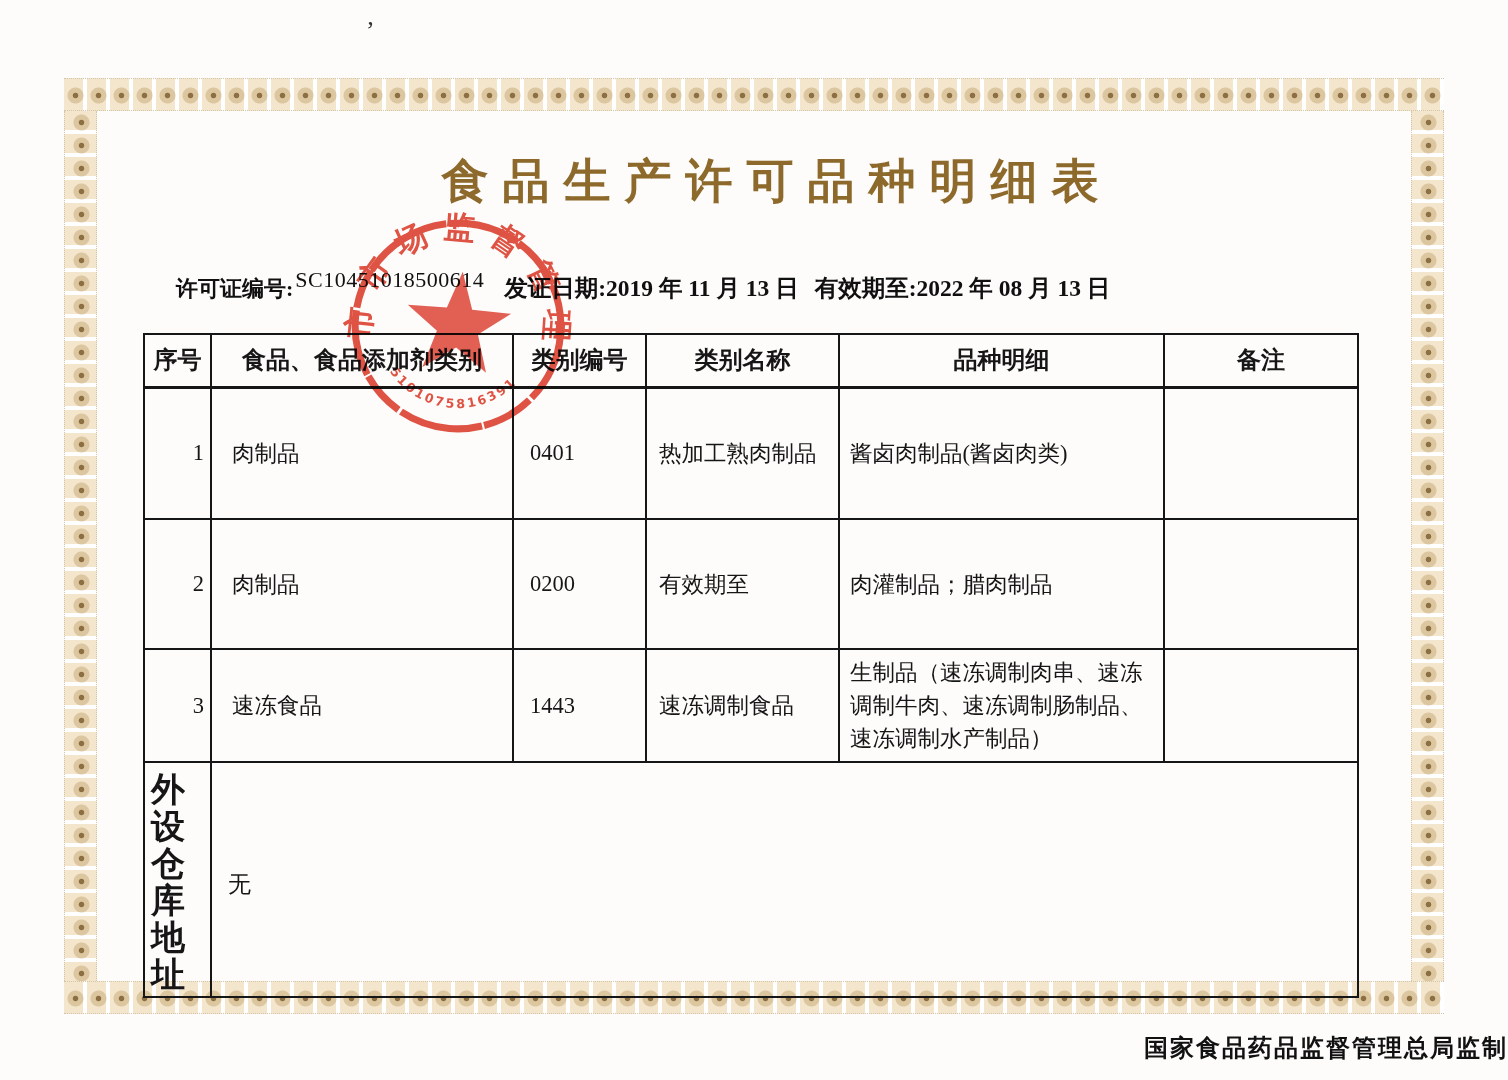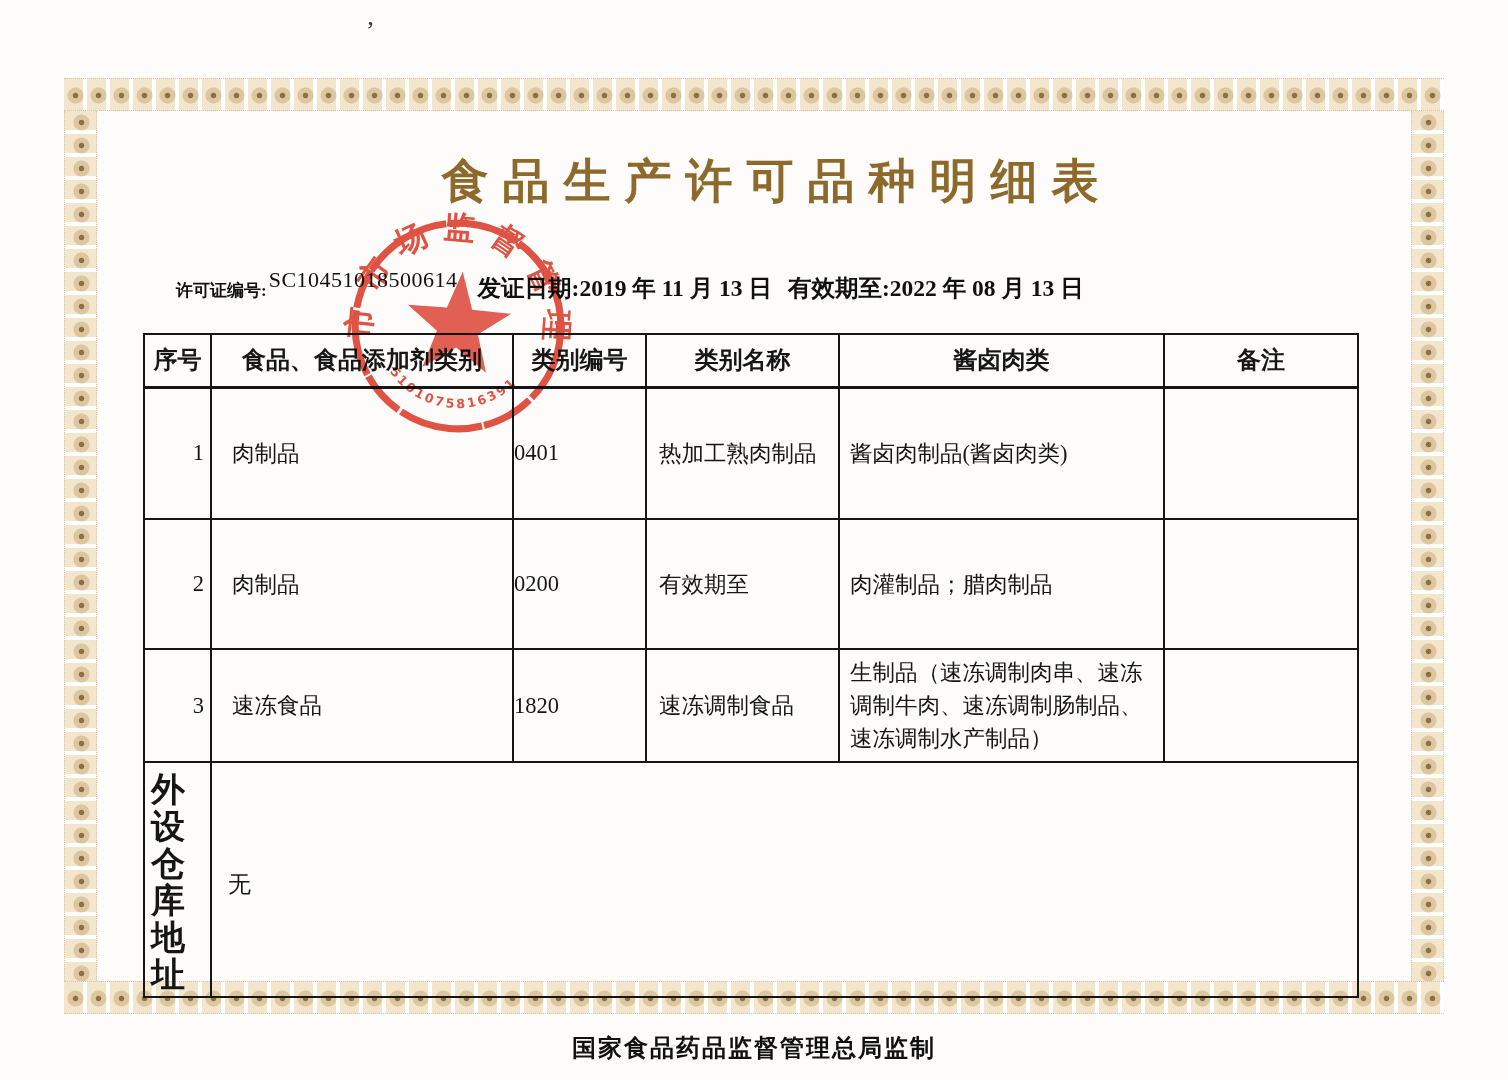--- a/index.html
+++ b/index.html
@@ -32,57 +32,57 @@
 
   .stray { position:absolute; left:366px; top:16px; font-size:26px; color:#333; }
 
   .doc-title {
     position:absolute; left:96px; right:64px; top:150px;
     text-align:center; font-size:47px; font-weight:bold;
     letter-spacing:14px; text-indent:14px; color:#8d6a2c;
   }
 
   .license-row { position:absolute; left:176px; top:272px; white-space:nowrap; color:#101010; }
-  .lic-label  { font-weight:bold; font-size:17px; }
+  .lic-label  { font-weight:bold; font-size:22px; }
   .lic-number { display:inline-block; transform:translateY(-9px); font-size:22px; letter-spacing:.5px; margin-left:2px; }
   .lic-issue  { margin-left:20px; font-weight:bold; font-size:23.5px; }
   .lic-valid  { margin-left:16px; font-weight:bold; font-size:23.5px; }
 
   .doc-table {
     position:absolute; left:143px; top:333px; width:1214px;
     border-collapse:collapse; table-layout:fixed;
     font-size:22.5px; color:#161616; background:transparent;
   }
   .doc-table th, .doc-table td { border:2px solid #161616; vertical-align:middle; }
   .doc-table th { font-size:24px; font-weight:bold; height:53px; text-align:center; border-bottom-width:3px; }
   .row-1 td { height:132px; }
   .row-2 td { height:130px; }
   .row-3 td { height:98px; }
   .row-wh td { height:117px; }
   .c-no     { text-align:right; padding-right:6px; }
   .c-cat    { padding-left:20px; }
-  .c-code   { }
+  .c-code   { padding-left:16px; }
   .c-name   { padding-left:12px; }
   .c-detail { padding:6px 8px 6px 10px; line-height:33px; }
   .wh-label { font-weight:bold; font-size:34px; vertical-align:top; padding:8px 2px 2px 6px; }
   .wh-label span { display:inline-block; width:56px; line-height:37px; }
   .wh-value { vertical-align:top; padding:10px 0 0 16px; font-size:23px; }
 
   .seal {
     position:absolute; left:336px; top:204px; width:244px; height:244px;
     transform:rotate(5deg); opacity:.87; mix-blend-mode:multiply; pointer-events:none;
   }
   .seal-arc { font-size:31px; font-weight:bold; fill:#dc3a29; letter-spacing:14px;
               font-family:"Liberation Serif","DejaVu Serif",serif; }
   .seal-num { font-size:12.5px; font-weight:bold; fill:#dc3a29; letter-spacing:2.5px;
               font-family:"DejaVu Sans",sans-serif; }
 
   .doc-footer {
     position:absolute; left:0; right:0; top:1032px;
-    text-align:center; font-size:24px; font-weight:bold; letter-spacing:2px; color:#111;
+    text-align:right; font-size:24px; font-weight:bold; letter-spacing:2px; color:#111;
   }
 </style>
 </head>
 <body>
 
 <div class="page">
 
   <div class="frame">
     <div class="strip h top"></div>
     <div class="strip h bottom"></div>
@@ -106,21 +106,21 @@
       <col style="width:193px">
         <col style="width:325px">
         <col style="width:194px">
     </colgroup>
     <tbody>
         <tr>
       <th>序号</th>
       <th>食品、食品添加剂类别</th>
       <th>类别编号</th>
       <th>类别名称</th>
-      <th>酱卤肉类</th>
+      <th>品种明细</th>
       <th>备注</th>
     </tr>
     <tr class="row-1">
       <td class="c-no">1</td>
       <td class="c-cat">肉制品</td>
       <td class="c-code">0401</td>
       <td class="c-name">热加工熟肉制品</td>
       <td class="c-detail">酱卤肉制品(酱卤肉类)</td>
       <td class="c-remark"></td>
     </tr>
@@ -128,21 +128,21 @@
       <td class="c-no">2</td>
       <td class="c-cat">肉制品</td>
       <td class="c-code">0200</td>
       <td class="c-name">有效期至</td>
       <td class="c-detail">肉灌制品；腊肉制品</td>
       <td class="c-remark"></td>
     </tr>
     <tr class="row-3">
       <td class="c-no">3</td>
       <td class="c-cat">速冻食品</td>
-      <td class="c-code">1820</td>
+      <td class="c-code">1443</td>
       <td class="c-name">速冻调制食品</td>
       <td class="c-detail">生制品（速冻调制肉串、速冻调制牛肉、速冻调制肠制品、速冻调制水产制品）</td>
       <td class="c-remark"></td>
     </tr>
     <tr class="row-wh">
       <td class="wh-label"><span>外设仓库地址</span></td>
       <td class="wh-value" colspan="5">无</td>
     </tr>
   </tbody>
     </table>

